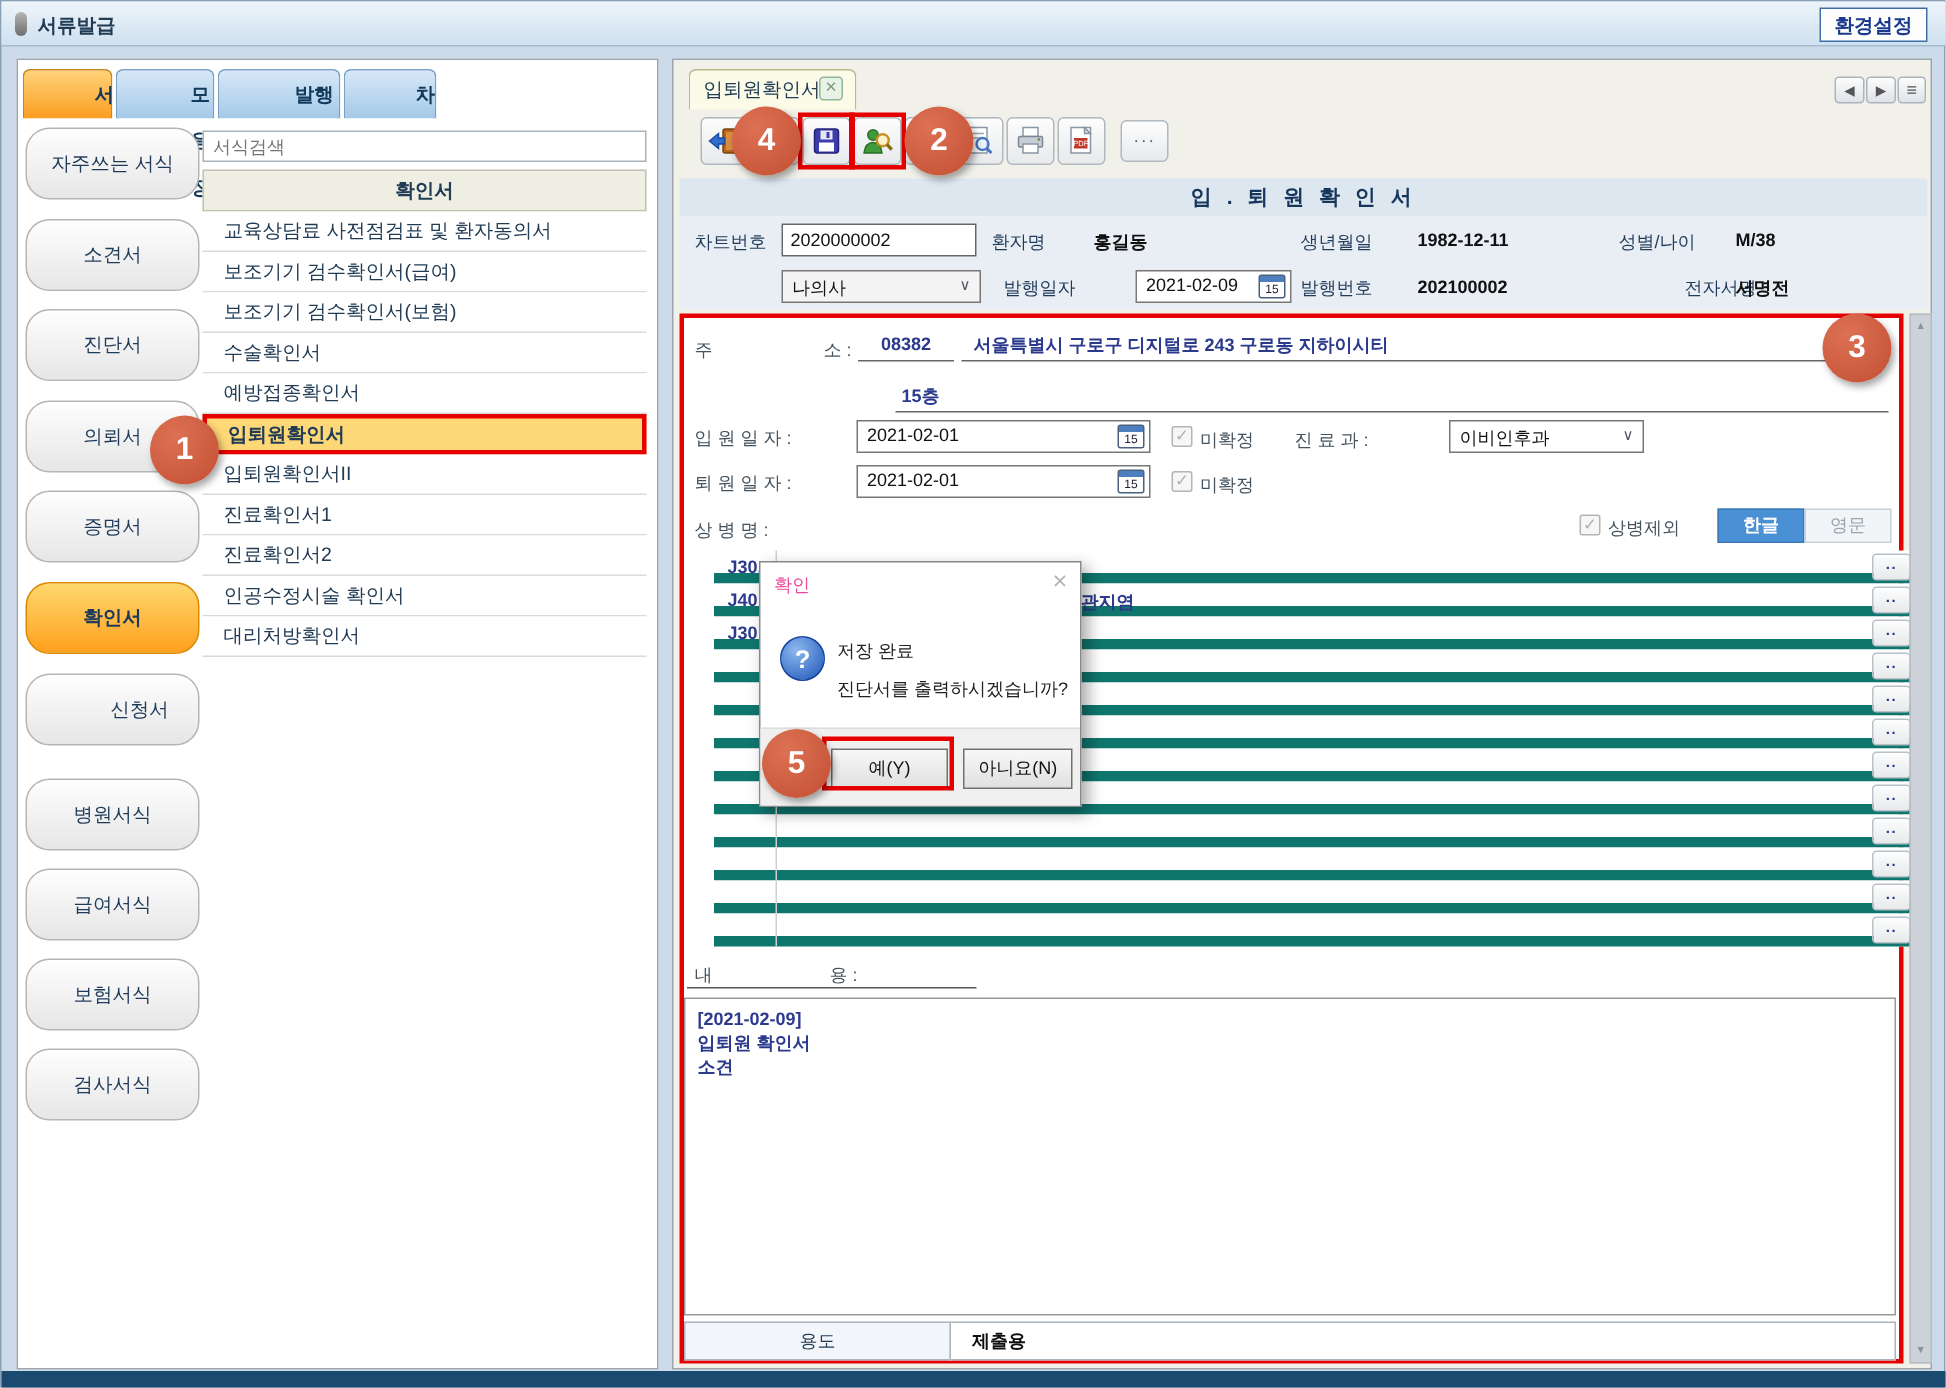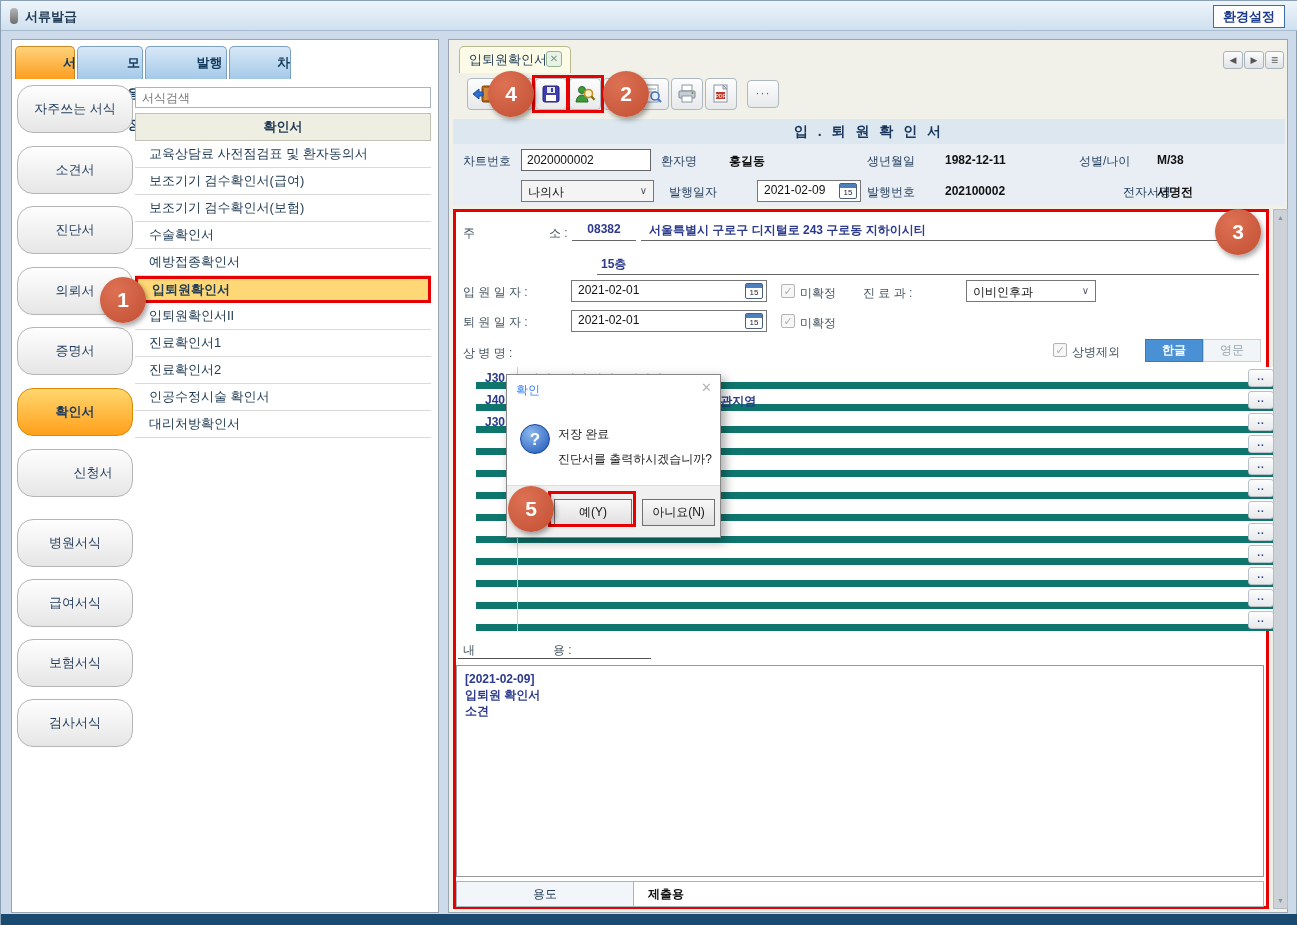--- a/index.html
+++ b/index.html
@@ -96,21 +96,21 @@
     font-size:12px; color:#223c55; text-align:center; line-height:24px; }
   .usage-val { left:632px; top:880px; width:631px; height:26px; background:#fff; border:1px solid #aab4bc;
     font-size:12px; color:#111; font-weight:bold; line-height:24px; padding-left:14px; }
 
   .scrollbar { left:1272px; top:208px; width:15px; height:700px; background:#ccd2d8; border:1px solid #b5bcc4; }
   .sb-arrow { position:absolute; left:0; width:13px; text-align:center; font-size:7px; color:#8a949e; }
 
   
   .dialog { left:505px; top:373px; width:215px; height:164px; background:#fff; border:1px solid #888;
     box-shadow:4px 4px 10px rgba(0,0,0,0.35); z-index:50; }
-  .dlg-title { position:absolute; left:9px; top:7px; font-size:12px; color:#3b82f6; }
+  .dlg-title { position:absolute; left:9px; top:7px; font-size:12px; color:#ec4899; }
   .dlg-close { position:absolute; right:8px; top:5px; font-size:13px; color:#b5b5b5; }
   .dlg-icon { position:absolute; left:13px; top:49px; width:30px; height:30px; border-radius:50%;
     background:radial-gradient(circle at 35% 30%, #8cb8ee, #1d55b8); border:1px solid #1544a0;
     color:#fff; font-size:17px; font-weight:bold; text-align:center; line-height:29px; }
   .dlg-msg { position:absolute; left:51px; font-size:12px; color:#222; }
   .dlg-footer { position:absolute; left:0; bottom:0; width:100%; height:52px; background:#f0f0f0; border-top:1px solid #ddd; }
   .dlg-btn { position:absolute; top:13px; height:27px; background:linear-gradient(#f8f8f8,#e0e0e0);
     border:1px solid #707070; font-size:12px; color:#111; text-align:center; line-height:25px; }
 
   

